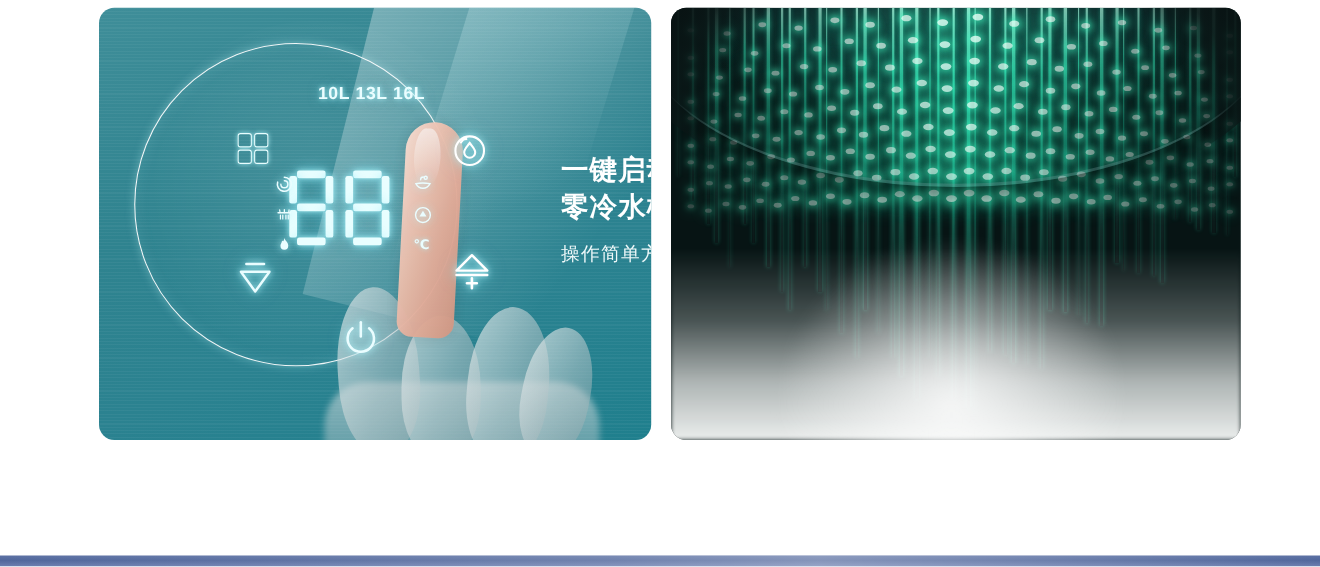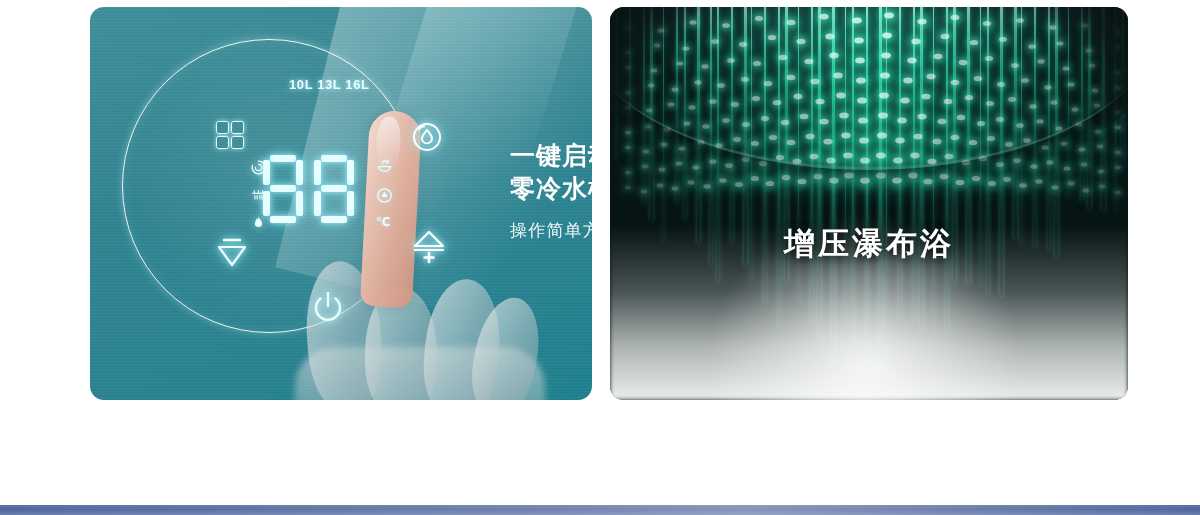--- a/index.html
+++ b/index.html
@@ -90,21 +90,21 @@
     position:absolute;left:-10px;top:236px;width:250px;height:90px;
     background:linear-gradient(180deg,rgba(205,219,221,.62),rgba(150,175,179,.40));
     border-radius:40px 40px 16px 16px;
     filter:blur(3px);
   }
   .glow-stroke{
     filter:drop-shadow(0 0 3px rgba(180,246,252,.95)) drop-shadow(0 0 7px rgba(120,226,240,.55));
   }
   .liters{
     position:absolute;left:199px;top:70px;
-    font-size:13px;letter-spacing:.6px;color:#eafdff;font-weight:600;
+    font-size:16px;letter-spacing:.6px;color:#eafdff;font-weight:600;
     text-shadow:0 0 5px rgba(175,245,252,.9),0 0 11px rgba(120,225,240,.5);
     white-space:nowrap;
   }
   .grid-icon{position:absolute;left:126px;top:114px;width:28px;height:28px;}
   .grid-icon i{
     position:absolute;width:11px;height:11px;border:1.7px solid #e8feff;border-radius:2.5px;
     box-shadow:0 0 5px rgba(175,245,252,.85);
   }
   .grid-icon i:nth-child(1){left:0;top:0}
   .grid-icon i:nth-child(2){left:15px;top:0}
@@ -603,20 +603,19 @@
         <span class="nozzle" style="left:472.4px;top:180.6px;opacity:0.30;transform:scale(0.80)"></span>
         <span class="nozzle" style="left:488.2px;top:176.8px;opacity:0.26;transform:scale(0.76)"></span>
         <span class="nozzle" style="left:504.0px;top:183.0px;opacity:0.22;transform:scale(0.73)"></span>
       </div>
     <div class="rim-arc"></div>
     <div class="head-rim"></div>
     <div class="mist"></div>
     <div class="mist-core"></div>
 
     <div class="right-copy">
-      <div class="h1">增压瀑布浴</div>
     </div>
   </div>
 
   <div class="footer-bar"></div>
   <div class="footer-sheen"></div>
 
 </div>
 
 </body></html>

